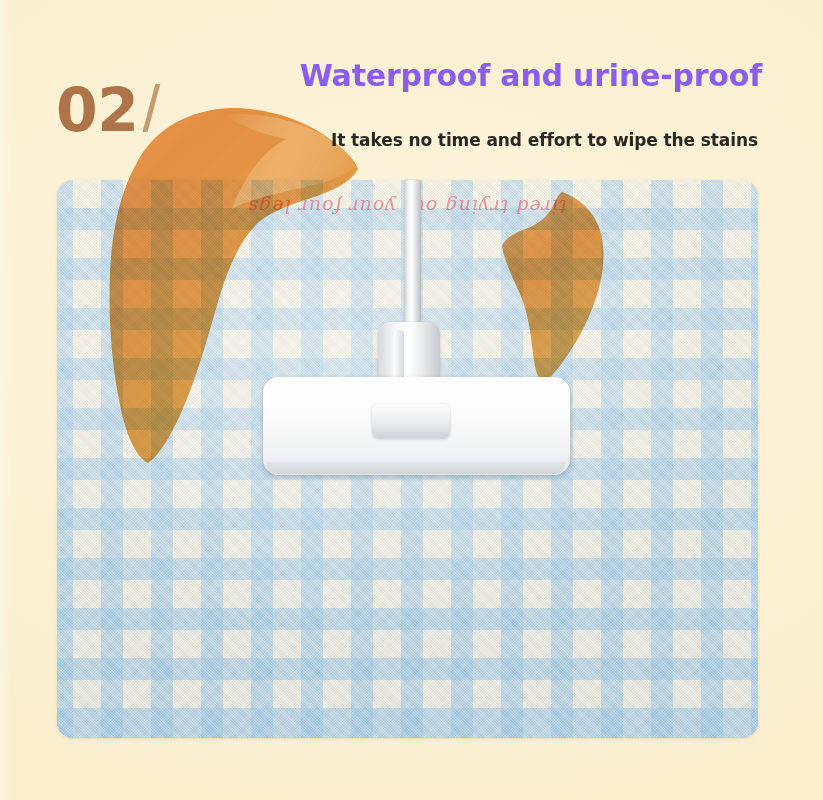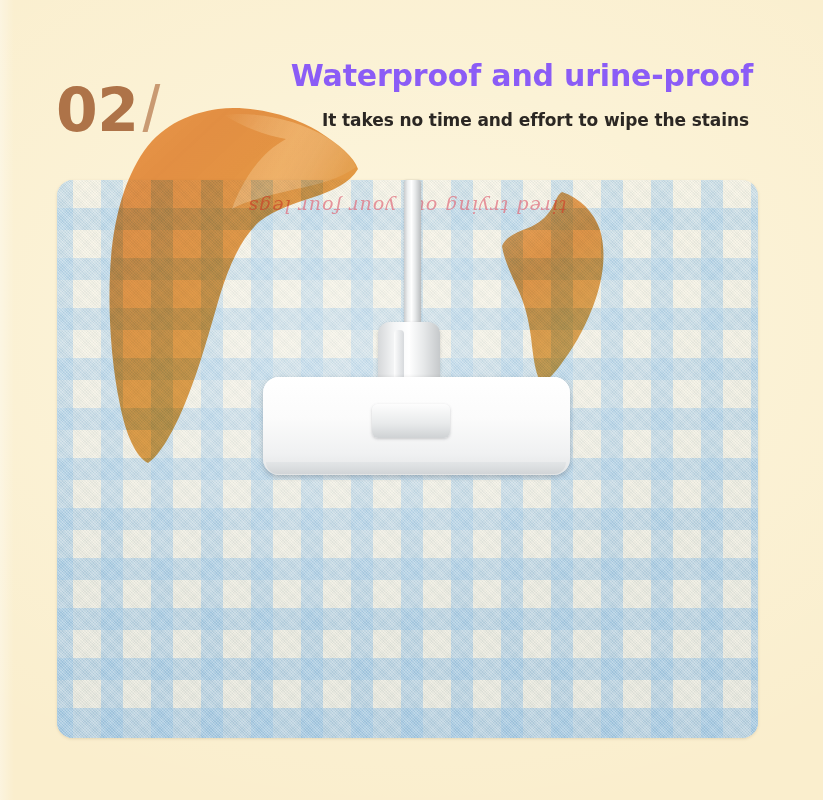--- a/index.html
+++ b/index.html
@@ -31,20 +31,21 @@
       radial-gradient(120% 90% at 50% 40%, rgba(255,252,236,0.55), rgba(247,233,198,0.0) 70%);
     pointer-events: none;
   }
 
   
   .header {
     position: absolute;
     left: 0; top: 0;
     width: 757px;
     height: 175px;
+    padding-left: 9px;
   }
 
   .step-number {
     position: absolute;
     left: 56px;
     top: 77px;
     display: flex;
     align-items: baseline;
     line-height: 1;
     white-space: nowrap;
@@ -72,21 +73,21 @@
     font-weight: 700;
     color: #8b5cf6;
     letter-spacing: -0.2px;
     white-space: nowrap;
     font-family: "DejaVu Sans", sans-serif;
   }
 
   .subtitle {
     position: absolute;
     right: 8px;
-    top: 110px;
+    top: 130px;
     font-size: 17px;
     font-weight: 700;
     color: #2b2723;
     letter-spacing: -0.1px;
     white-space: nowrap;
     font-family: "DejaVu Sans", sans-serif;
   }
 
   
   .photo {

